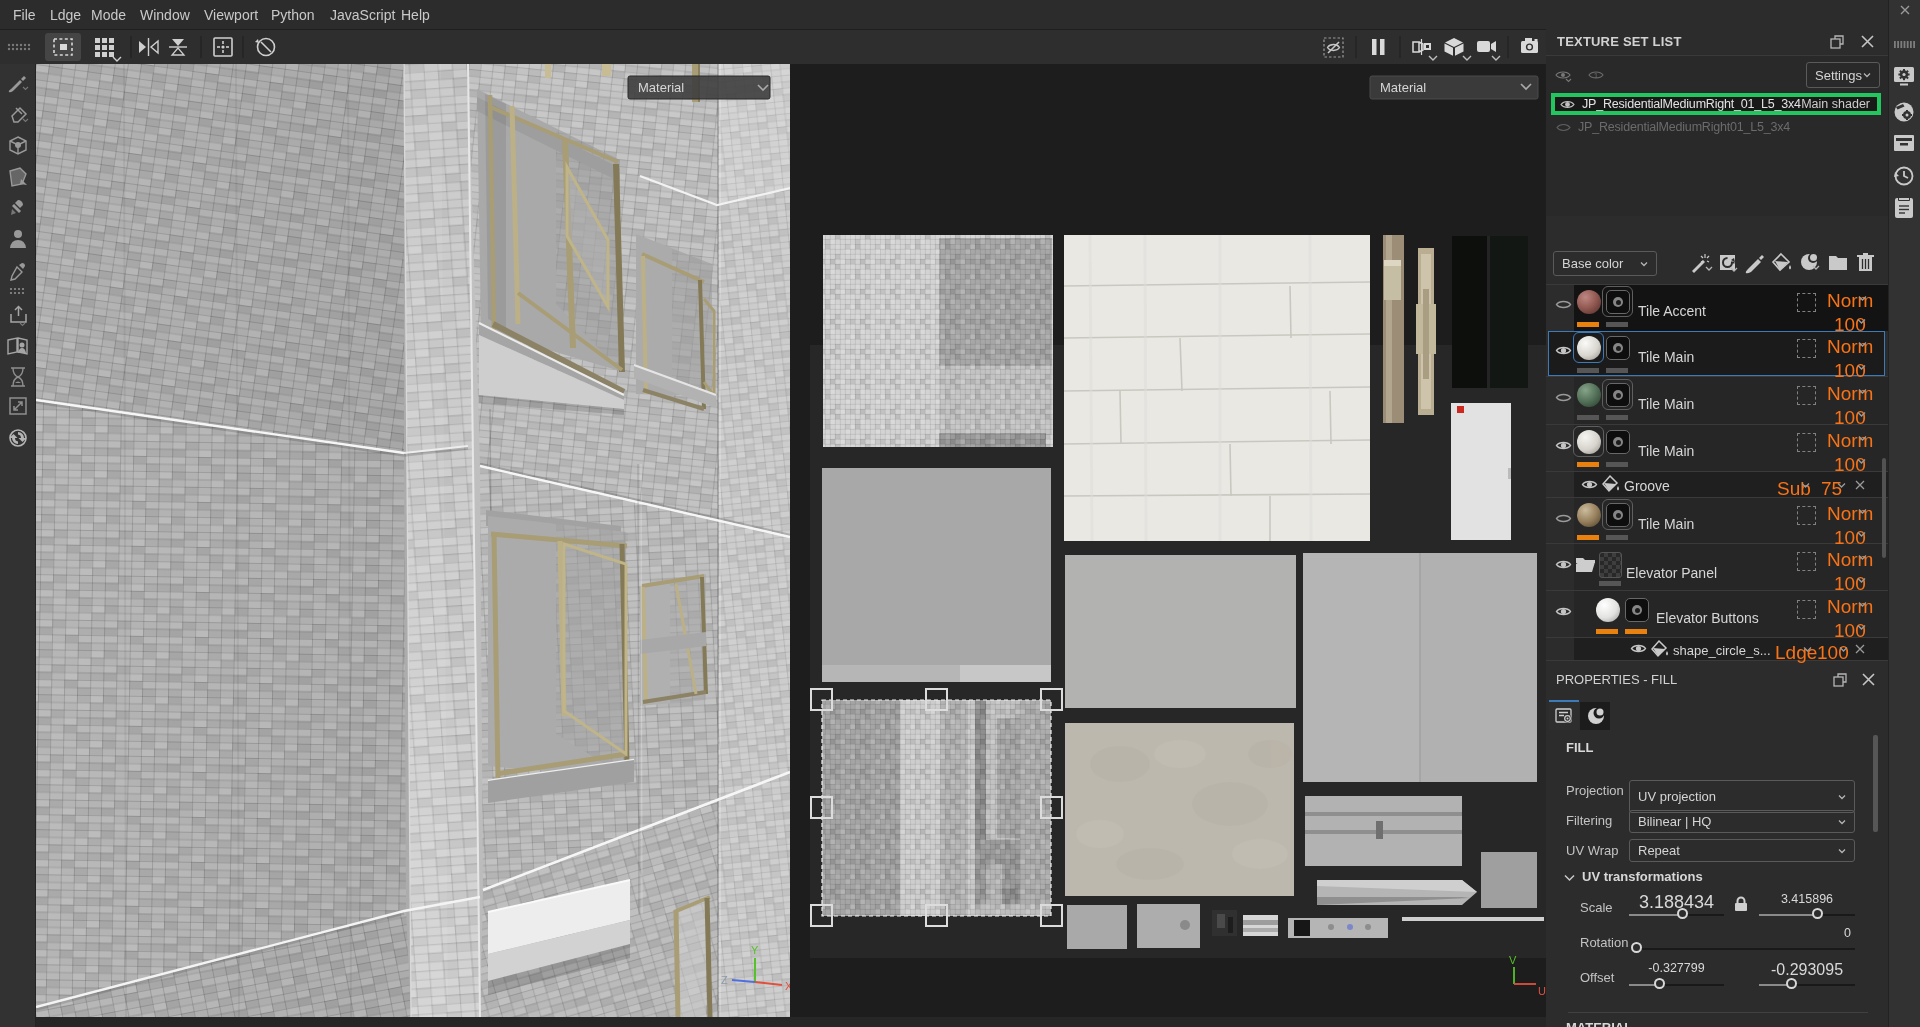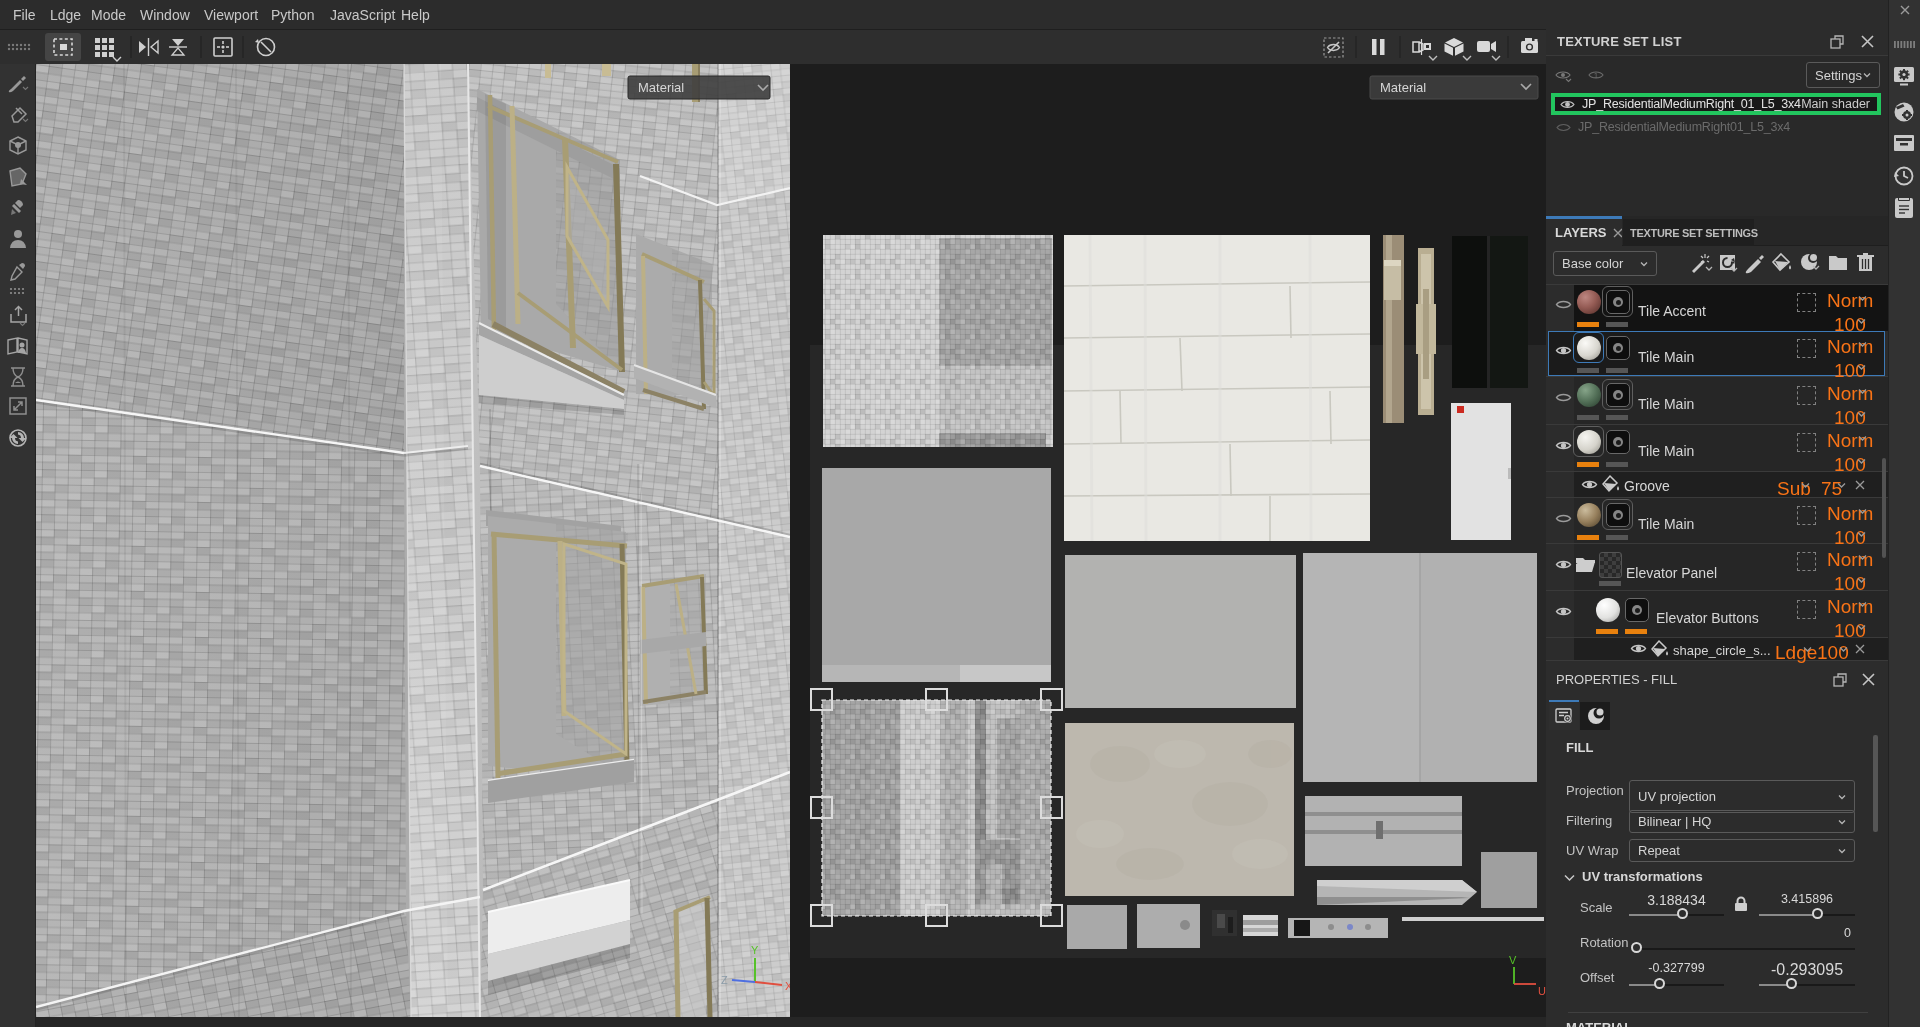--- a/index.html
+++ b/index.html
@@ -660,32 +660,20 @@
   <span style="margin-left:7px;font-size:12.5px;color:#e2e2e2;letter-spacing:-0.2px">JP_ResidentialMediumRight_01_L5_3x4</span>
   <span style="margin-left:auto;margin-right:7px;font-size:12.5px;color:#cdcdcd;white-space:nowrap;flex:none">Main shader</span>
  </div>
  <div class="ab" style="left:5px;top:88px;width:330px;height:22px;display:flex;align-items:center">
   <svg style="margin-left:5px;flex:none" width="15" height="11" viewBox="0 0 15 11">
           <path d="M1 5.5 C4 1.5 11 1.5 14 5.5 C11 9.5 4 9.5 1 5.5 Z" fill="none" stroke="#5f5f5f" stroke-width="1.2"></path>
         </svg>
   <span style="margin-left:7px;font-size:12.5px;color:#6b6b6b;letter-spacing:-0.2px">JP_ResidentialMediumRight01_L5_3x4</span>
  </div>
 
- <div class="ab" style="left:0;top:188px;width:342px;height:30px;background:#262626;border-bottom:1px solid #1e1e1e">
-  <div class="ab" style="left:0;top:0;width:76px;height:3px;background:#3d7ab8"></div>
-  <div class="ab" style="left:0;top:3px;width:76px;height:27px;background:#2c2c2c;display:flex;align-items:center">
-   <span style="margin-left:9px;font-size:13px;font-weight:bold;color:#dadada">LAYERS</span>
-   <svg style="margin-left:6px" width="10" height="10">
-            <path d="M1 1 L9 9 M9 1 L1 9" stroke="#9a9a9a" stroke-width="1.4"></path>
-          </svg>
-  </div>
-  <div class="ab" style="left:77px;top:3px;width:131px;height:27px;background:#1f1f1f;display:flex;align-items:center">
-   <span style="margin-left:7px;font-size:11px;font-weight:bold;color:#bdbdbd;white-space:nowrap;letter-spacing:-0.3px">TEXTURE SET SETTINGS</span>
-  </div>
- </div>
 
  <div class="ab dd" style="left:7px;top:223px;width:104px;height:25px">
         <span style="font-size:13px">Base color</span>
         <svg class="chev" viewBox="0 0 8 8">
           <path d="M1 2.5 l3 3 l3 -3" stroke="#b5b5b5" fill="none" stroke-width="1.3"></path>
         </svg>
       </div>
  <svg class="ab" style="left:142px;top:222px" width="196" height="26">
   <g stroke="#cssccc" fill="#c9c9c9">
 
@@ -1035,21 +1023,21 @@
         <svg class="chev" viewBox="0 0 8 8">
           <path d="M1 2.5 l3 3 l3 -3" stroke="#b5b5b5" fill="none" stroke-width="1.3"></path>
         </svg>
       </div>
 
  <svg class="ab" style="left:18px;top:846px" width="11" height="8">
         <path d="M1 1.5 l4.5 4.5 l4.5 -4.5" stroke="#c9c9c9" fill="none" stroke-width="1.5"></path>
       </svg>
  <span class="ab" style="left:36px;top:841px;font-size:13px;font-weight:bold;color:#d8d8d8">UV transformations</span>
 
- <div class="ab" style="left:83px;top:864px;width:95px;text-align:center;font-size:14px;color:#d8d8d8">3.188434</div>
+ <div class="ab" style="left:83px;top:864px;width:95px;text-align:center;font-size:18px;color:#d8d8d8">3.188434</div>
  <span class="ab" style="left:34px;top:872px;font-size:13px;color:#c3c3c3">Scale</span>
  <div class="ab" style="left:83px;top:886px;width:95px;height:2px;background:#191919"></div>
  <div class="ab" style="left:83px;top:886px;width:54px;height:2px;background:#8a8a8a"></div>
  <div class="ab" style="left:131px;top:880px;width:11px;height:11px;border:2px solid #d8d8d8;border-radius:50%;background:#2c2c2c"></div>
  <svg class="ab" style="left:188px;top:868px" width="14" height="16">
         <rect x="1" y="7" width="12" height="8" rx="1" fill="#cfcfcf"></rect>
         <path d="M3.5 7 v-2 a3.5 3.5 0 0 1 7 0 v2" fill="none" stroke="#cfcfcf" stroke-width="2"></path>
       </svg>
  <div class="ab" style="left:213px;top:864px;width:96px;text-align:center;font-size:12.5px;color:#d8d8d8">3.415896</div>
  <div class="ab" style="left:213px;top:886px;width:96px;height:2px;background:#191919"></div>

